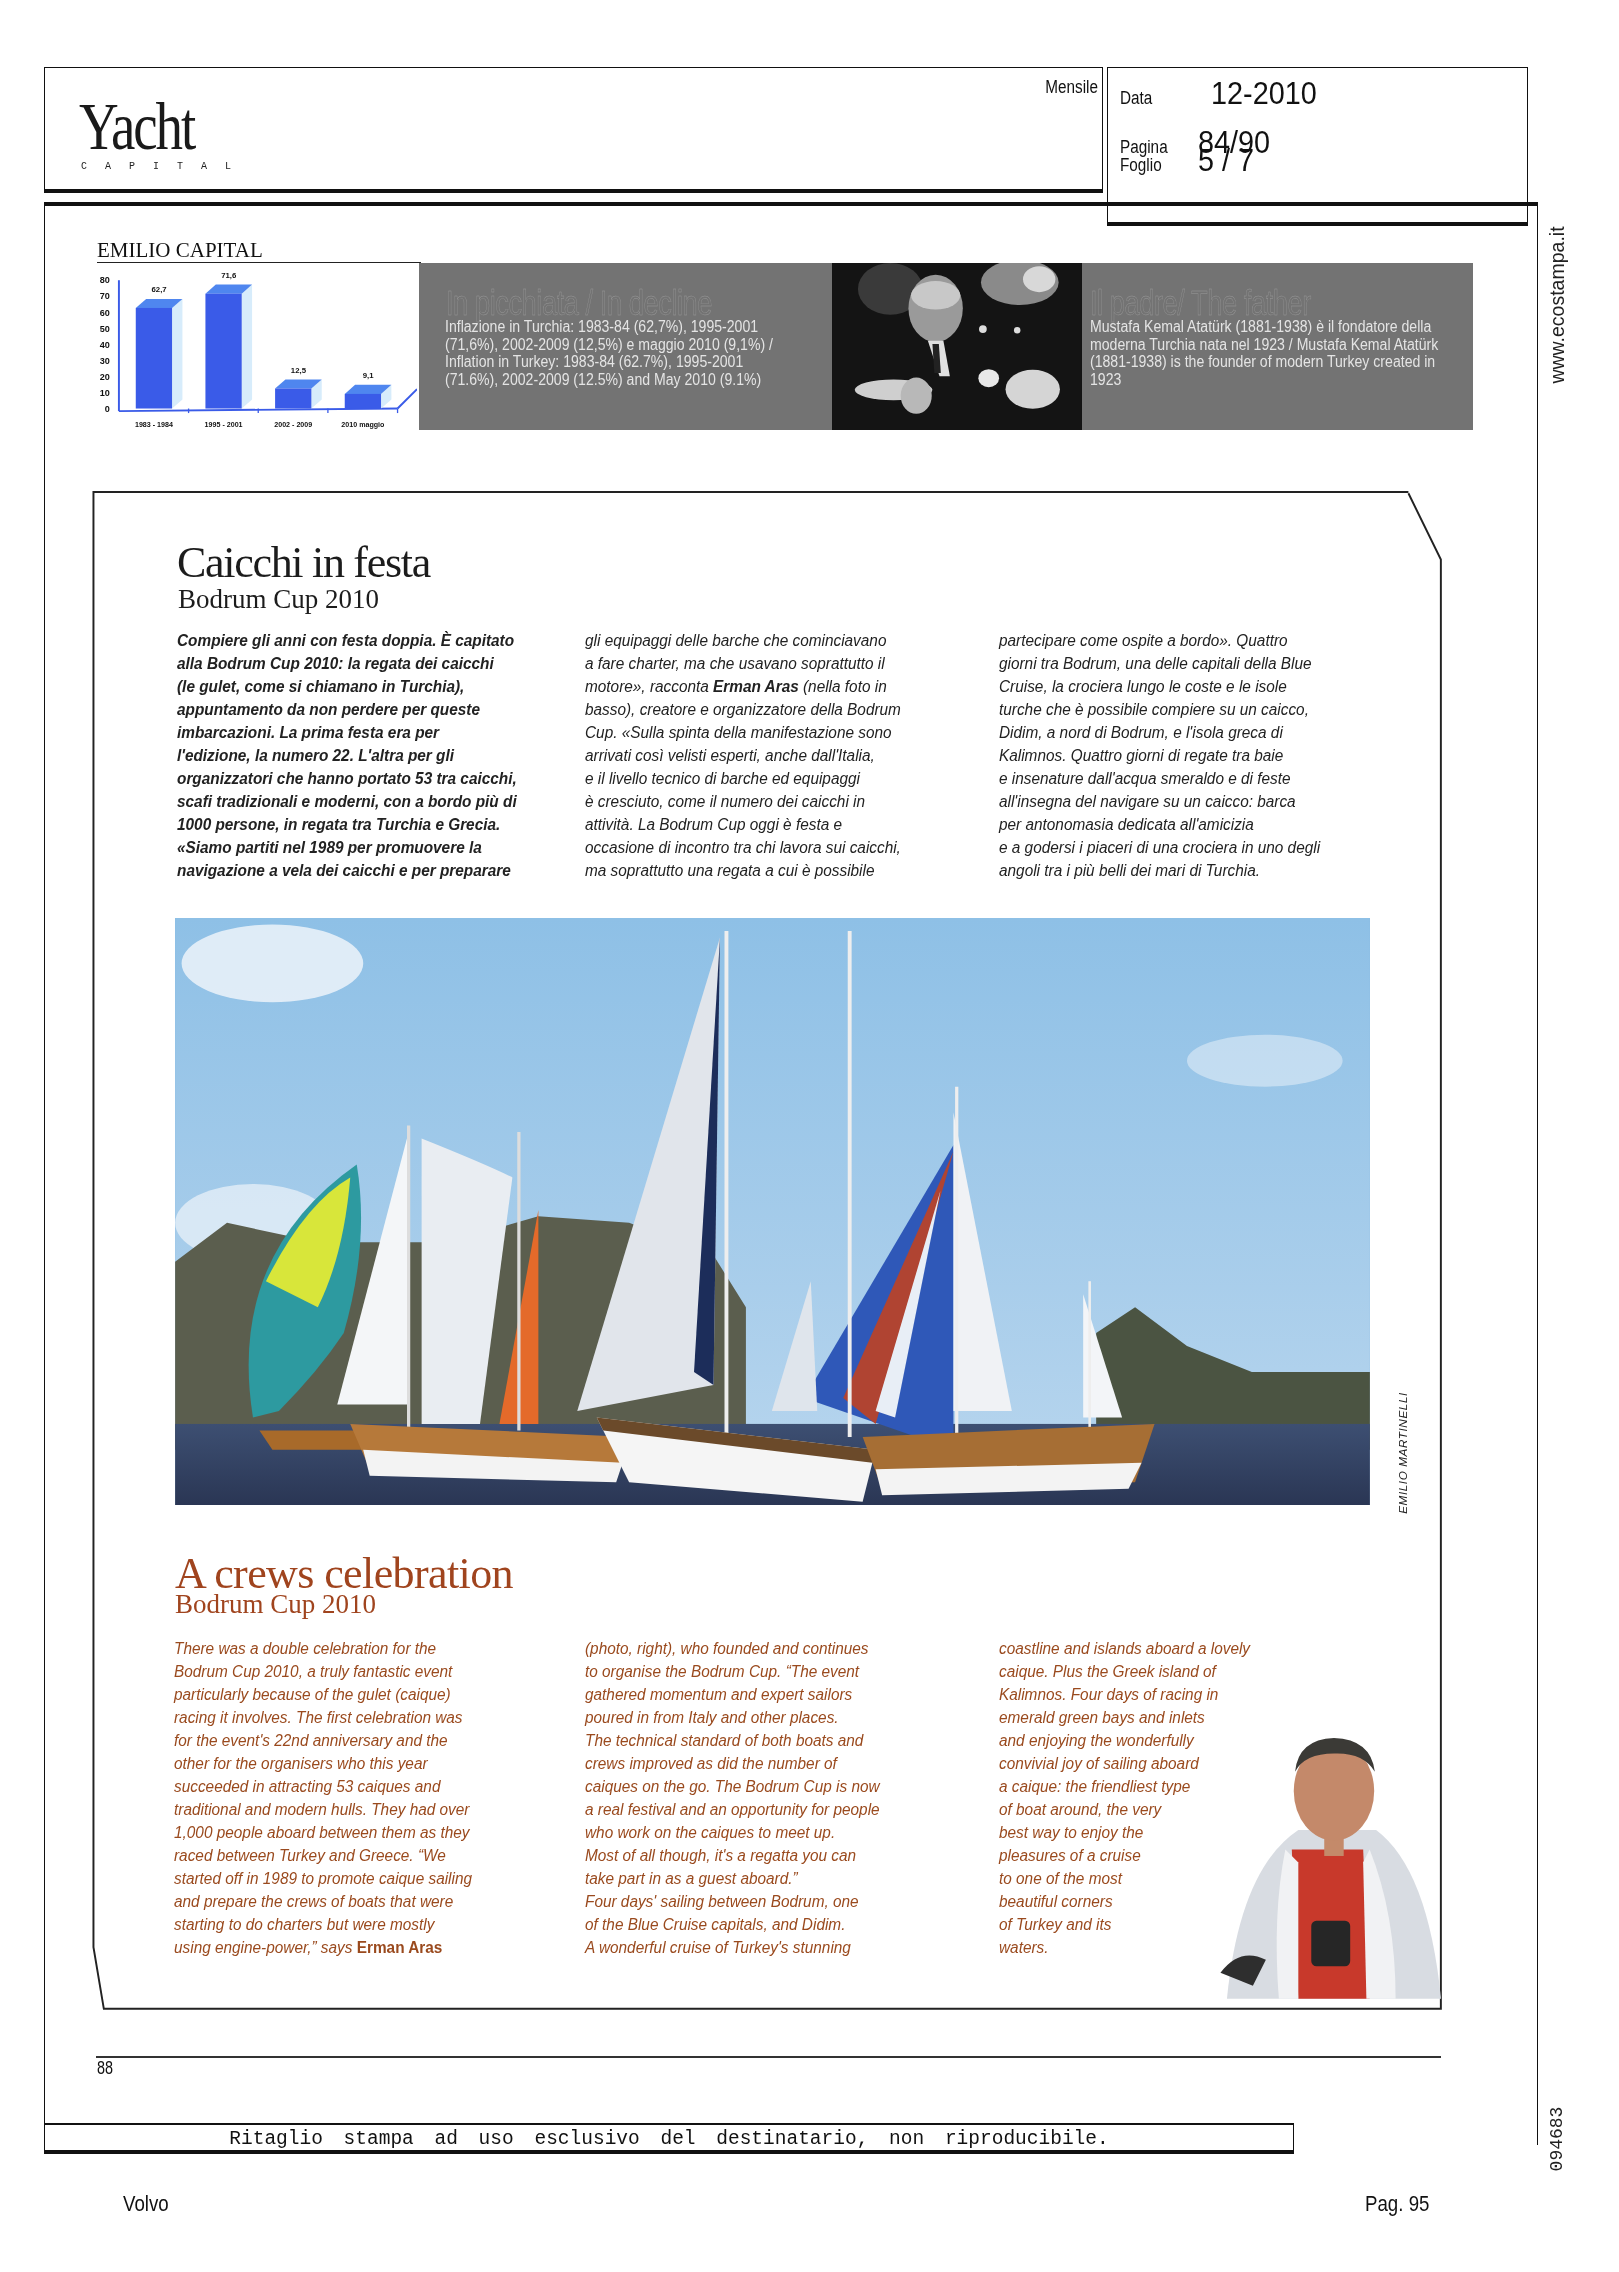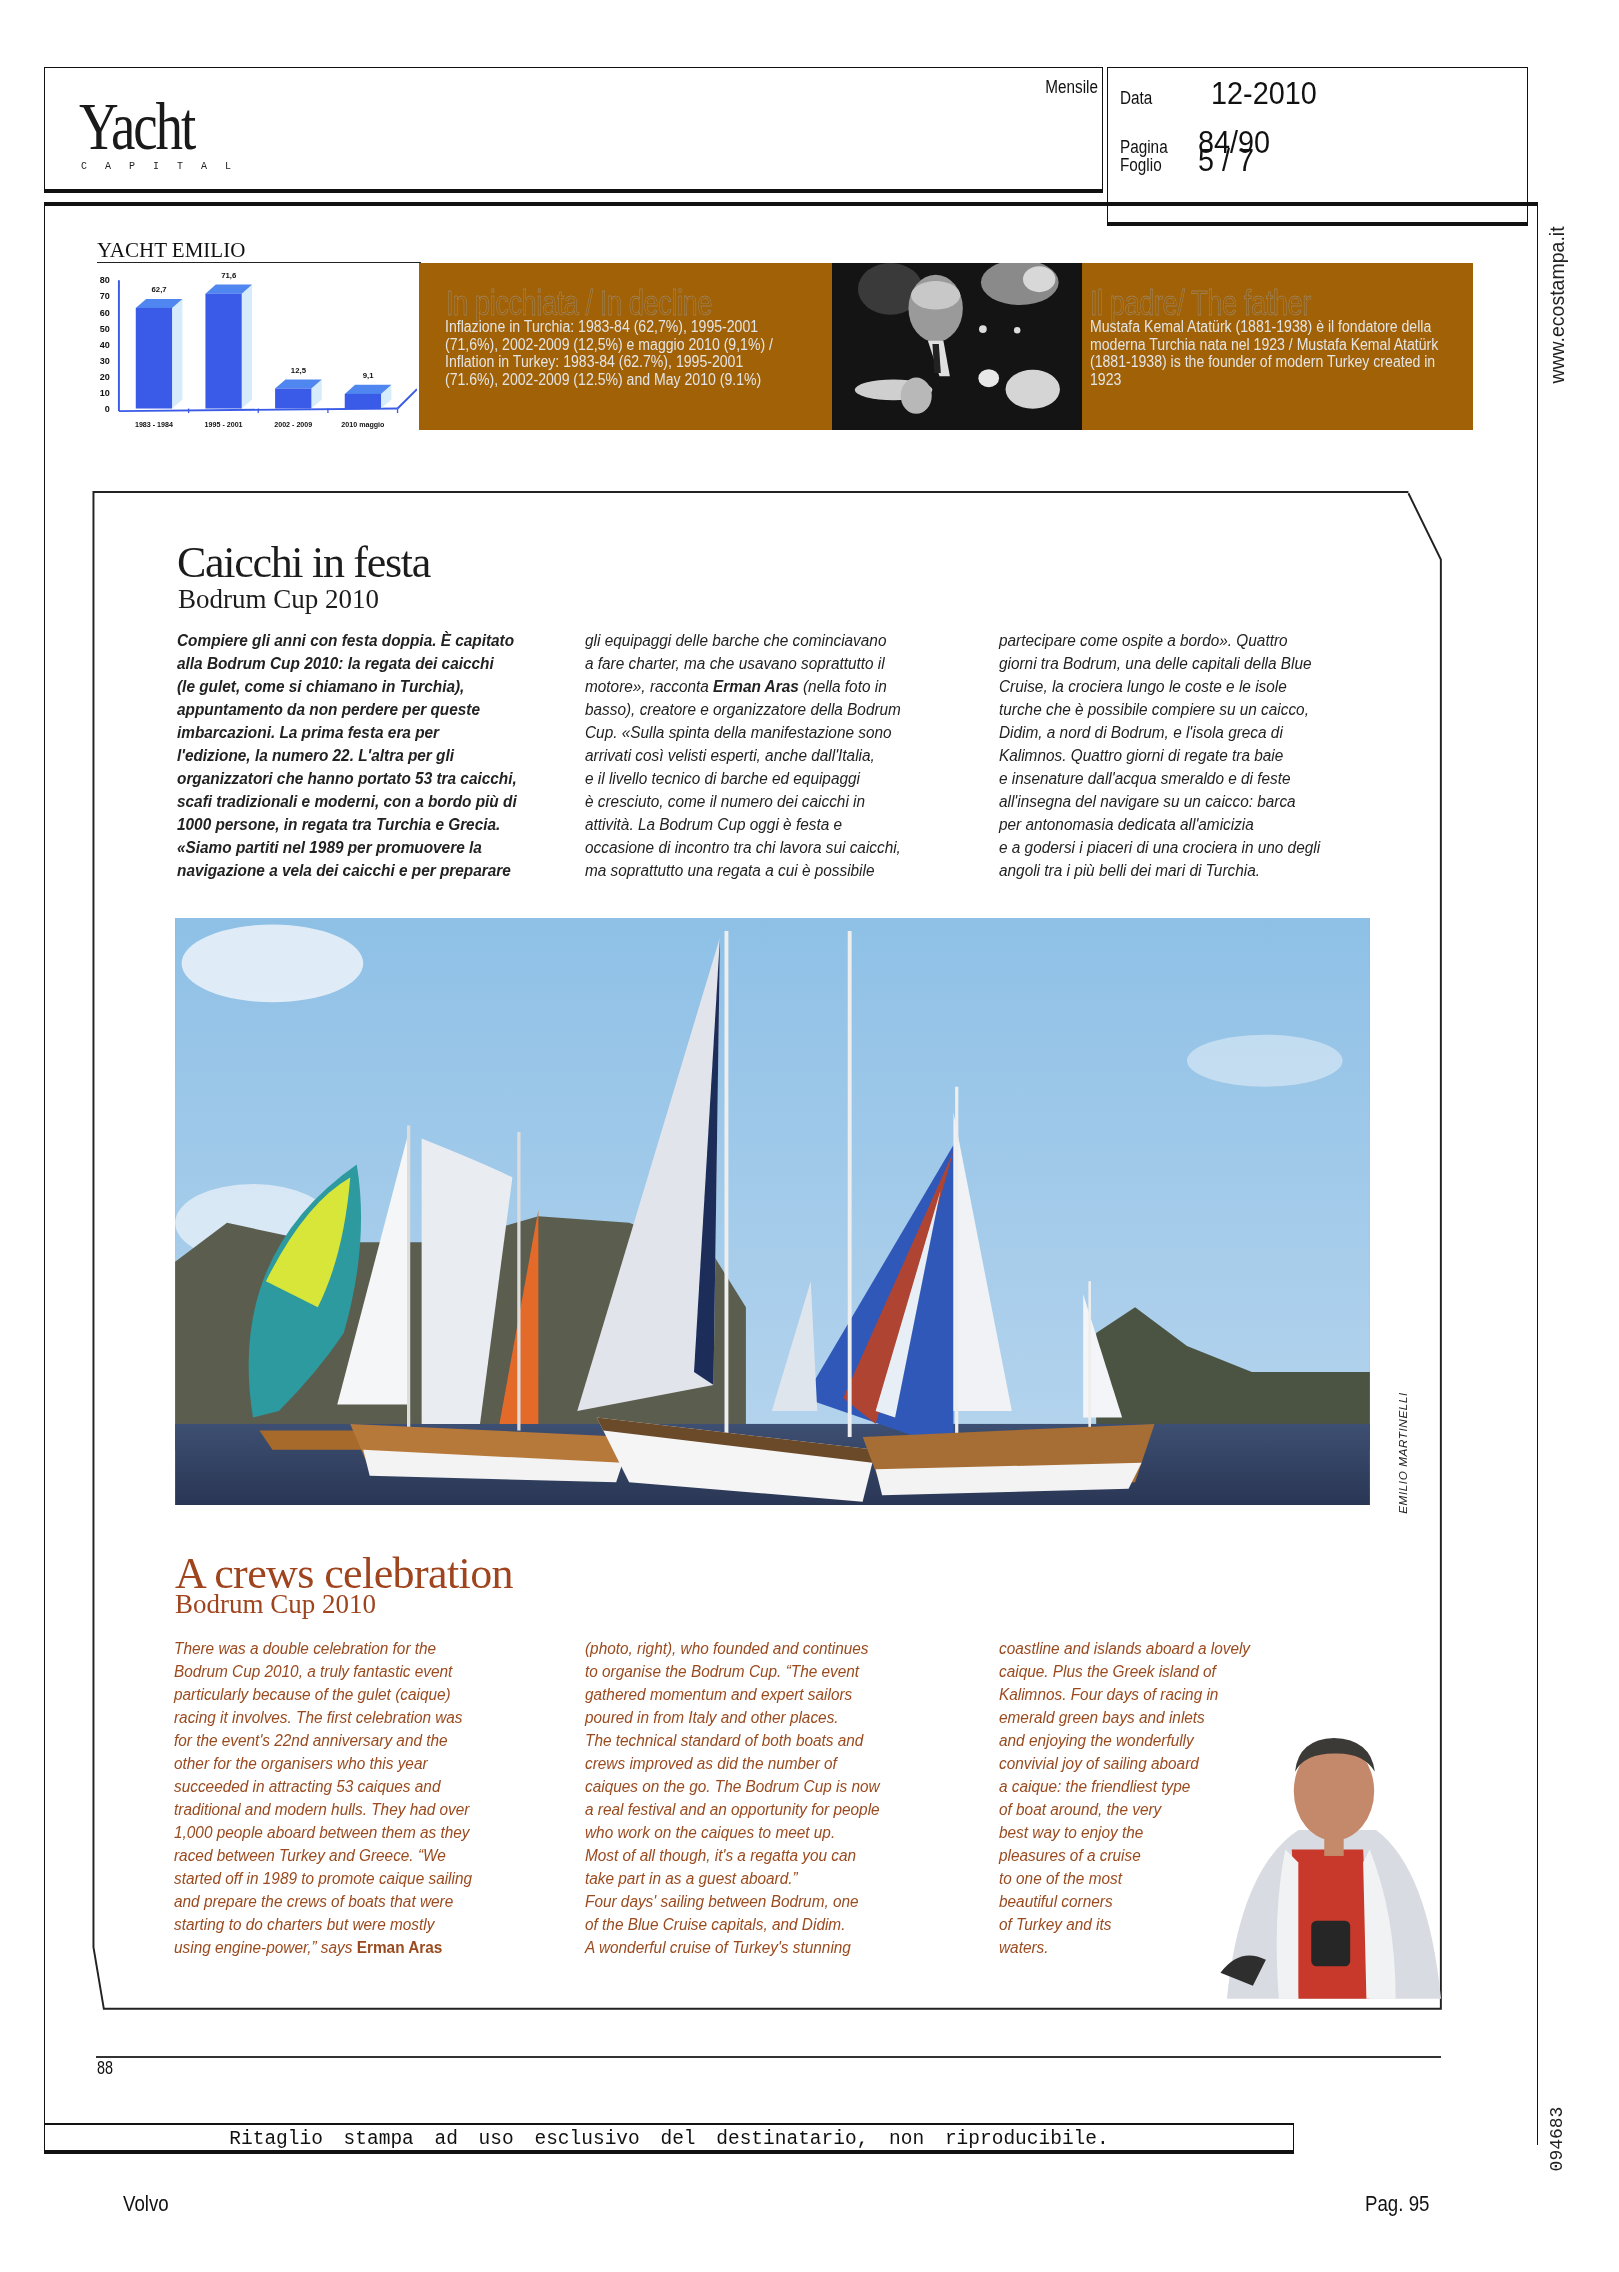--- a/index.html
+++ b/index.html
@@ -21,21 +21,21 @@
   .side-url span { position:absolute; left:19.5px; top:84px; transform:translate(-50%,-50%) rotate(-90deg); white-space:nowrap; font-size:19.5px; color:#222; }
   .side-code { position:absolute; left:1537px; top:2103px; width:39px; height:71px; }
   .side-code span { position:absolute; left:19.5px; top:36px; transform:translate(-50%,-50%) rotate(-90deg); white-space:nowrap; font-size:18px; font-family:"Liberation Mono", monospace; color:#222; }
 
   
   .yc-title { position:absolute; left:97px; top:238px; font-family:"Liberation Serif", serif; font-size:21px; letter-spacing:0px; }
   .yc-rule { position:absolute; left:97px; top:262px; width:324px; height:1.3px; background:#222; }
   .chart-wrap { position:absolute; left:93px; top:267px; width:324px; height:169px; }
   .chart-wrap svg { position:absolute; left:0; top:0; }
 
-  .dark-box { position:absolute; top:263px; height:167px; background:#a16207; color:#e8e8e8; }
+  .dark-box { position:absolute; top:263px; height:167px; background:#737373; color:#e8e8e8; }
   .box-decline { left:419px; width:413px; }
   .box-photo { left:832px; width:250px; background:#161616; overflow:hidden; }
   .box-father { left:1082px; width:391px; }
   .box-head { position:absolute; left:27px; top:19.5px; font-size:35px; font-weight:100; color:#8a8a8a; letter-spacing:-0.6px; white-space:nowrap; transform:scaleX(0.78); transform-origin:left top; -webkit-text-stroke:0.4px #9a9a9a; color:transparent; }
   .box-father .box-head { left:7.8px; }
   .box-text { position:absolute; left:26px; top:55px; width:363px; font-size:16px; line-height:17.5px; color:#e4e4e4; transform:scaleX(0.88); transform-origin:left top; width:402px; }
   .box-father .box-text { left:7.8px; width:428px; }
 
   
   .article-frame { position:absolute; left:0; top:0; width:1620px; height:2273px; pointer-events:none; }
@@ -98,21 +98,21 @@
 </div>
 
 <div class="main-frame"></div>
 <div class="side-url">
     <span>www.ecostampa.it</span>
   </div>
 <div class="side-code">
     <span>094683</span>
   </div>
 
-<div class="yc-title">YACHT EMILIO</div>
+<div class="yc-title">EMILIO CAPITAL</div>
 <div class="yc-rule"></div>
 
 <div class="chart-wrap">
   <svg id="chart-svg" width="324" height="169" viewBox="0 0 500 260">
       <line x1="40" y1="20" x2="40" y2="222" stroke="#3a5be8" stroke-width="3"></line>
       <line x1="40" y1="222" x2="470" y2="218" stroke="#3a5be8" stroke-width="3"></line>
       <line x1="470" y1="218" x2="500" y2="188" stroke="#3a5be8" stroke-width="3"></line>
       <text x="26" y="223" font-size="14" font-weight="bold" text-anchor="end" fill="#111" font-family="Liberation Sans, sans-serif">0</text>
       <text x="26" y="198.25" font-size="14" font-weight="bold" text-anchor="end" fill="#111" font-family="Liberation Sans, sans-serif">10</text>
       <text x="26" y="173.5" font-size="14" font-weight="bold" text-anchor="end" fill="#111" font-family="Liberation Sans, sans-serif">20</text>

